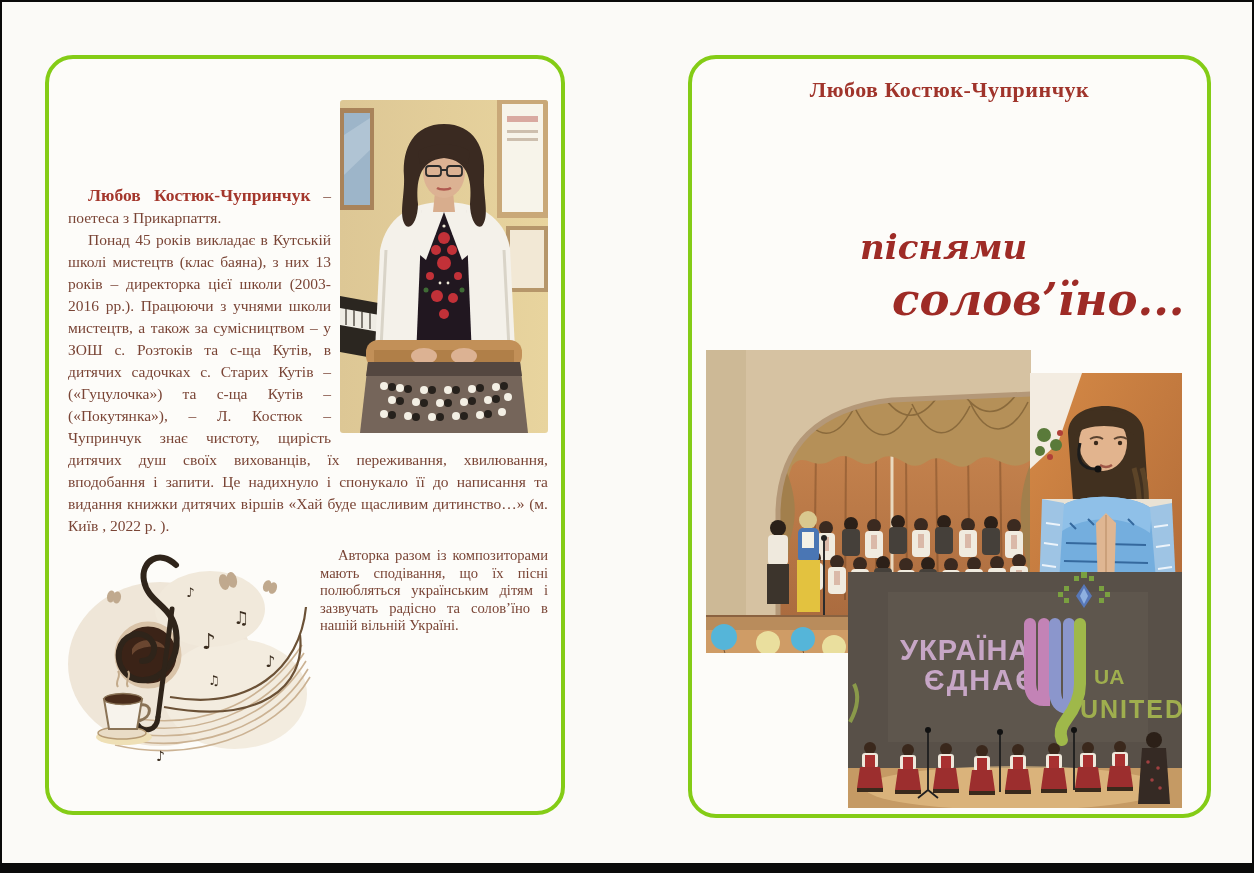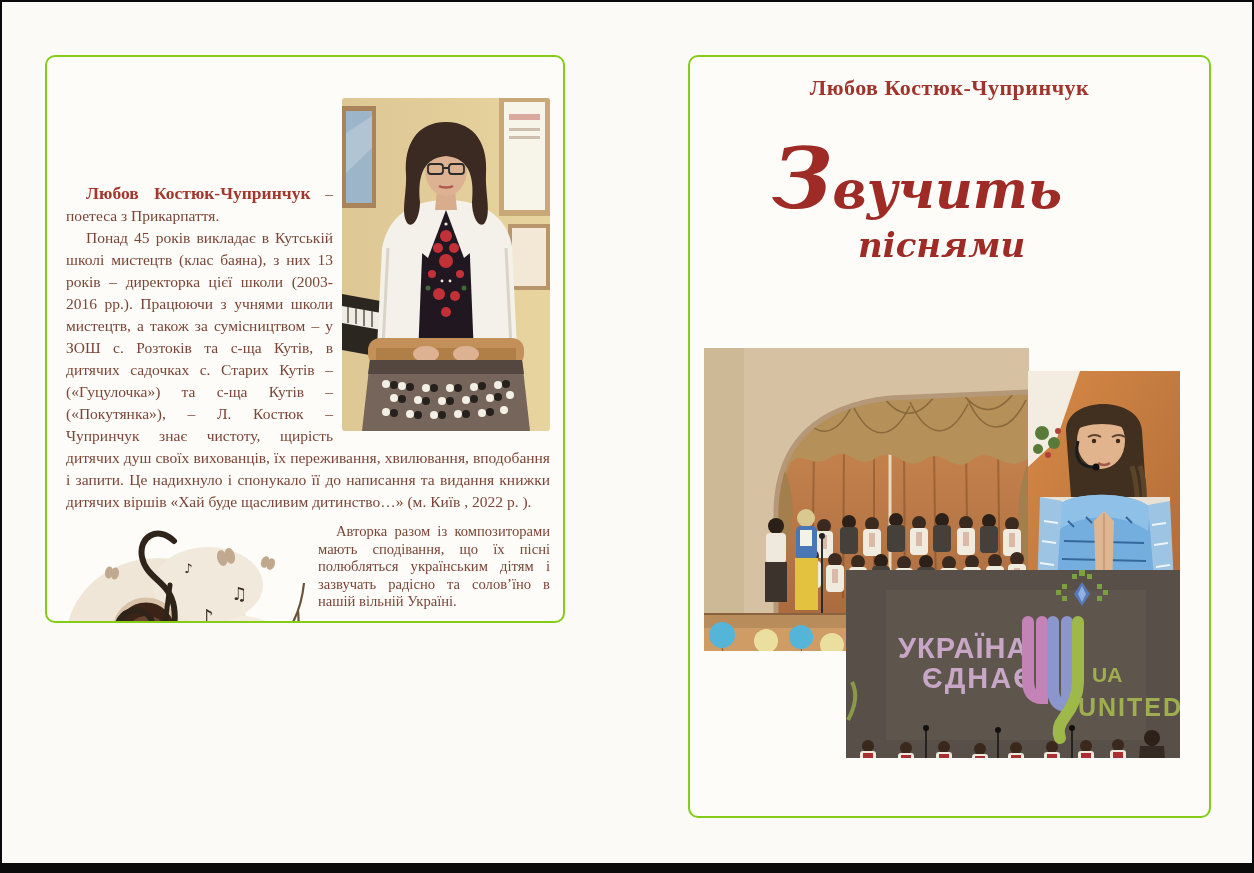--- a/index.html
+++ b/index.html
@@ -5,24 +5,24 @@
   html,body{margin:0;padding:0;}
   body{
     width:1254px;height:873px;position:relative;background:#0a0a0a;
     font-family:"Liberation Serif", serif;
   }
   .sheet{
     position:absolute;left:2px;top:2px;width:1250px;height:861px;
     background:#fbfaf7;overflow:hidden;
   }
   .page{
-    position:absolute;border:2px solid #84cc16;border-radius:10px;
+    position:absolute;border:4px solid #84cc16;border-radius:28px;
     background:#fdfcf9;box-sizing:border-box;overflow:hidden;
   }
-  .page-left{left:43px;top:53px;width:520px;height:568px;}
+  .page-left{left:43px;top:53px;width:520px;height:760px;}
   .page-right{left:686px;top:53px;width:523px;height:763px;}
 
   
   .bio{
     position:absolute;left:0;top:0;right:0;bottom:0;
     padding:41px 13px 0 19px;box-sizing:border-box;
     color:#7a4536;font-size:15.5px;line-height:22px;text-align:justify;
   }
   .author-photo{
     float:right;width:208px;height:333px;margin:0 0 8px 9px;
@@ -51,21 +51,21 @@
   }
   .t1{left:82px;top:72px;font-size:52px;}
   .t1::first-letter{font-size:84px;}
   .t2{left:168px;top:168px;font-size:34px;}
   .t3{left:200px;top:214px;font-size:45px;}
 
   .photo{position:absolute;overflow:hidden;}
   .photo svg{display:block;}
   .choir-photo{left:14px;top:291px;width:325px;height:303px;z-index:1;}
   .girl-photo{left:338px;top:314px;width:152px;height:256px;z-index:2;}
-  .banner-photo{left:156px;top:513px;width:334px;height:188px;z-index:3;}
+  .banner-photo{left:156px;top:513px;width:334px;height:242px;z-index:3;}
 </style>
 </head>
 <body>
 
 <div class="sheet">
 
   <div class="page page-left">
     <div class="bio">
 
       <div class="author-photo">
@@ -258,22 +258,22 @@
         <div class="col-right">
           <p>Авторка разом із композиторами мають сподівання, що їх пісні полюбляться українським дітям і зазвучать радісно та солов’їно в нашій вільній Україні.</p>
         </div>
       </div>
     </div>
   </div>
 
   <div class="page page-right">
     <div class="fc-author">Любов Костюк-Чупринчук</div>
 
-    <div class="title-line t1">Звучить</div>
     <div class="title-line t2">піснями</div>
+    <div class="title-line t3">солов’їно...</div>
 
     <div class="photo choir-photo">
       <svg width="325" height="303" viewBox="0 0 325 303">
         <defs>
           <linearGradient id="curt" x1="0" y1="0" x2="0" y2="1">
             <stop offset="0" stop-color="#cd8a52"></stop>
               <stop offset="1" stop-color="#a96a3e"></stop>
           </linearGradient>
           <g id="kidw">
               <circle cx="0" cy="0" r="7" fill="#3b2a20"></circle>

